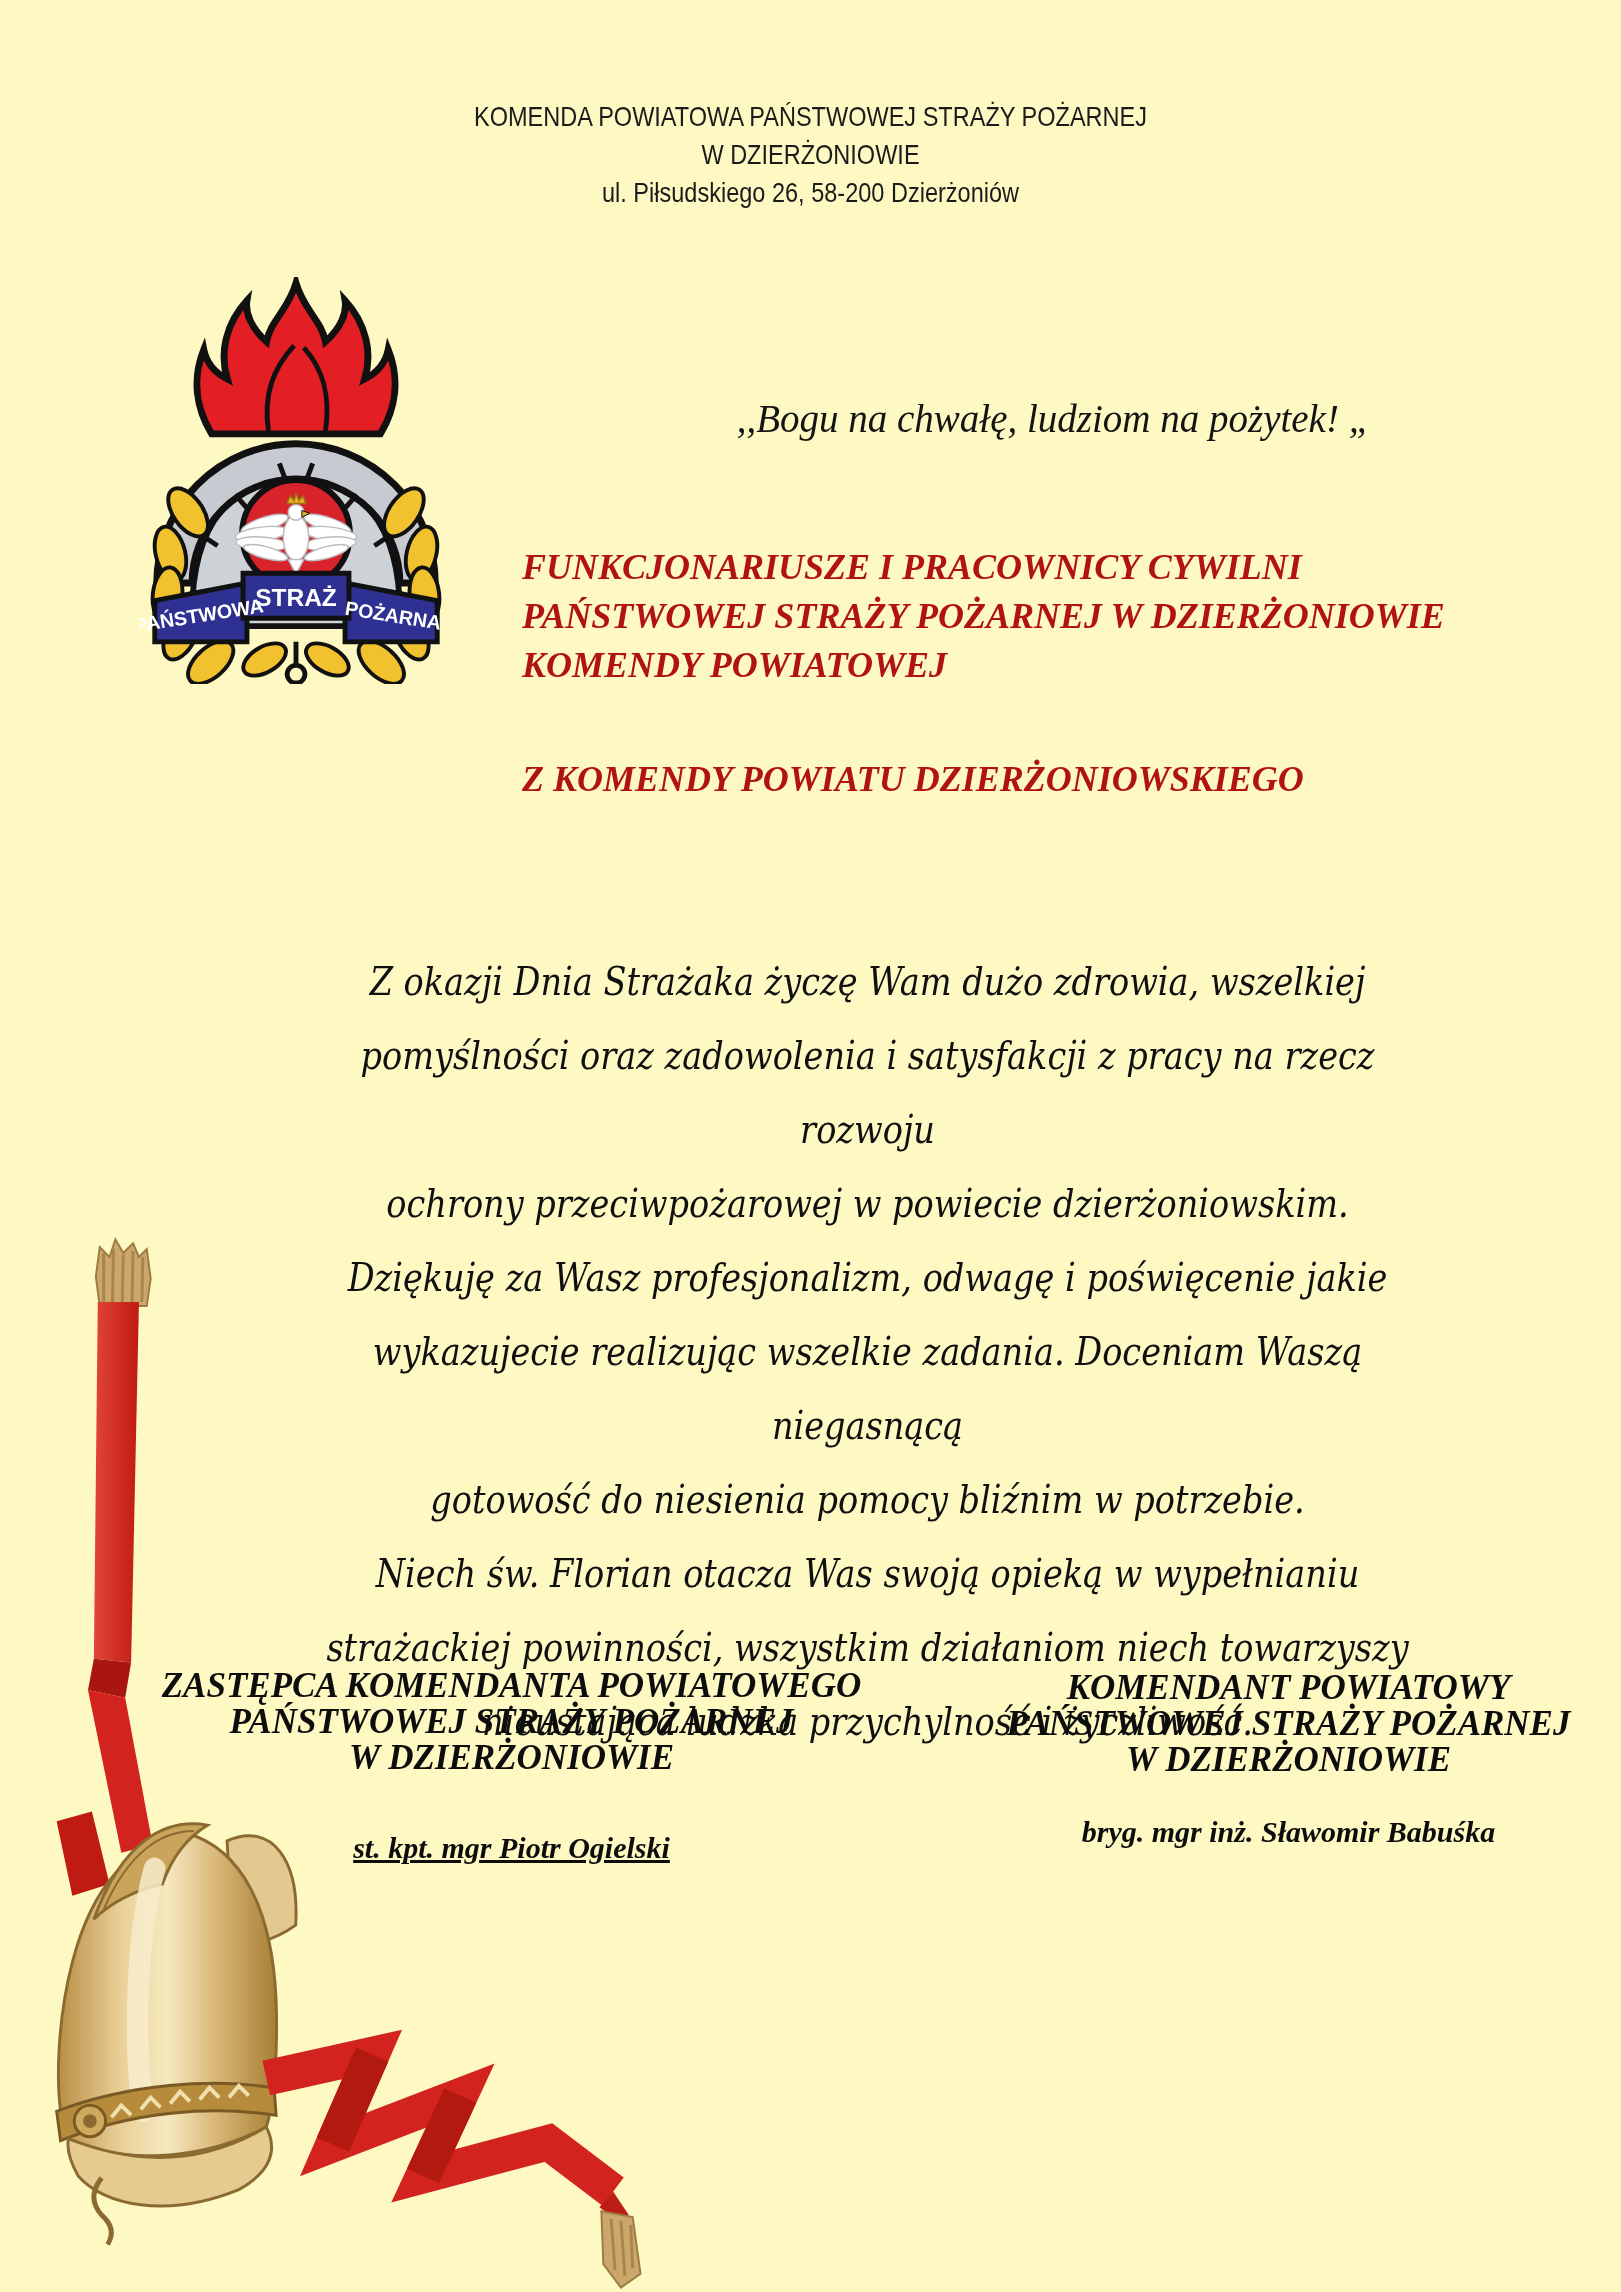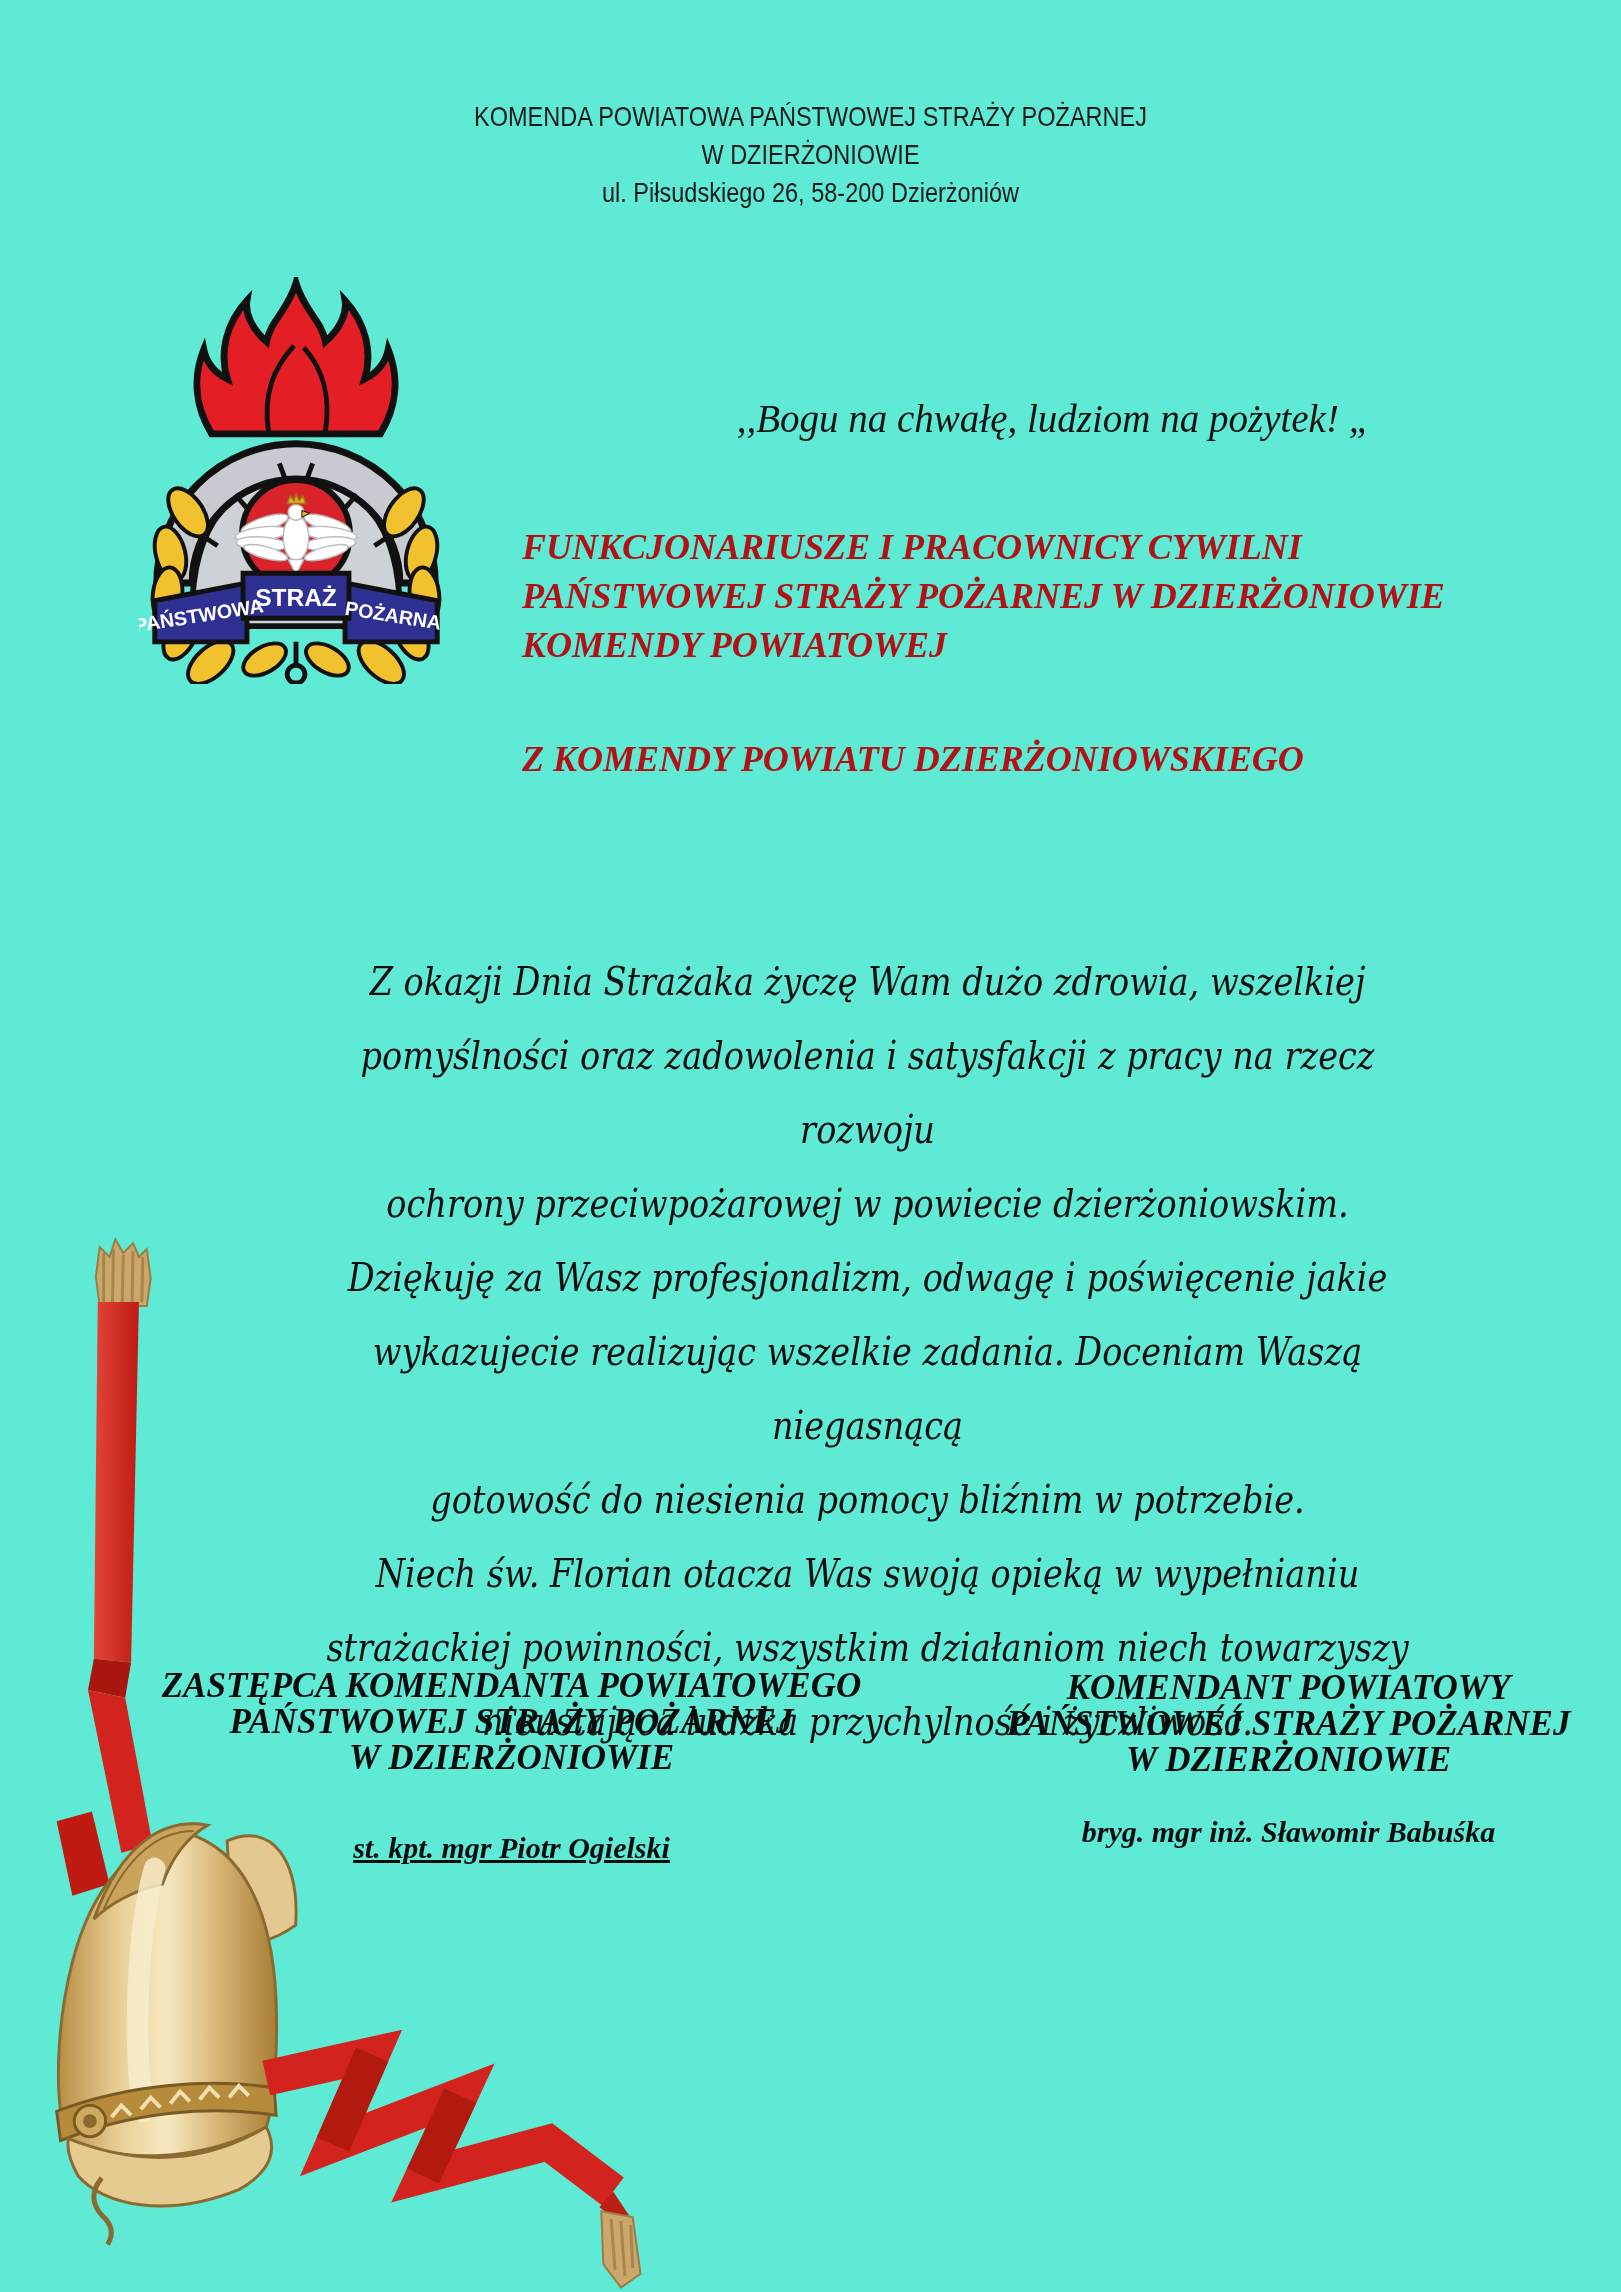--- a/index.html
+++ b/index.html
@@ -1,19 +1,19 @@
 <!DOCTYPE html>
 <html><head>
 <meta charset="utf-8">
 <style>
   html,body{margin:0;padding:0;background:#888;}
   #page{
     position:relative;
     width:1621px;height:2293px;
-    background:#5eead4;
+    background:#fef9c3;
     overflow:hidden;
     font-family:"Liberation Serif", serif;
     color:#111;
   }
   
   .letterhead{
     position:absolute;top:98px;left:0;width:1621px;
     text-align:center;
     font-family:"Liberation Sans", sans-serif;
     font-size:28px;line-height:38px;color:#1b1b1b;
@@ -26,21 +26,21 @@
     text-align:center;
     font-family:"Liberation Serif", serif;
     font-style:italic;font-size:39px;color:#141414;
   }
   
   .addr-block{
     position:absolute;left:522px;width:961px;
     font-family:"Liberation Serif", serif;
     font-weight:bold;font-style:italic;
     font-size:36px;line-height:49px;
-    color:#B01215;letter-spacing:0px;
+    color:#B01215;letter-spacing:0px;margin-top:20px;
   }
   .addr-1{top:523px;}
   .addr-2{top:735px;}
   
   .body-text{
     position:absolute;top:945px;left:211px;width:1313px;
     text-align:center;
     font-family:"DejaVu Serif","Liberation Serif",serif;
     font-style:italic;font-size:39px;line-height:74px;
     color:#101010;

